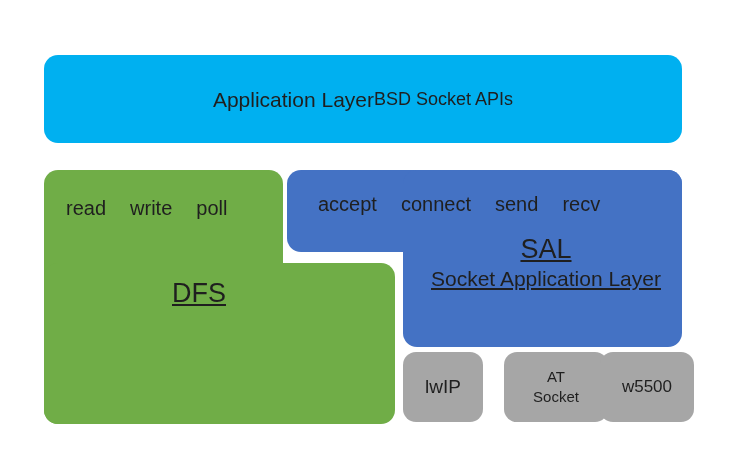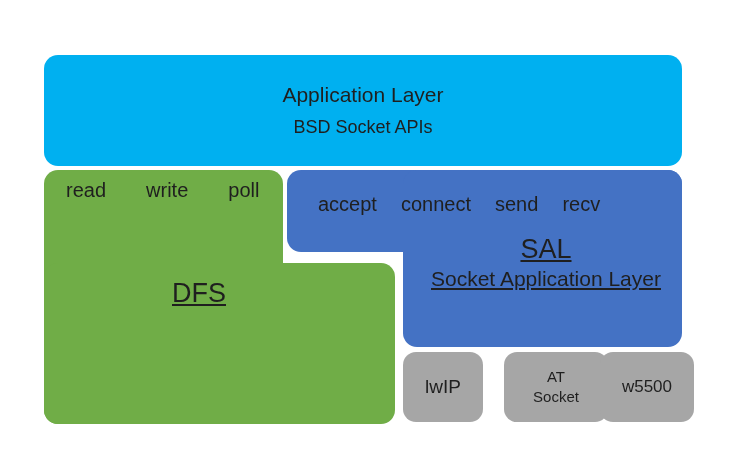--- a/index.html
+++ b/index.html
@@ -21,24 +21,24 @@
     width: 739px;
     height: 472px;
     background: var(--background);
     overflow: hidden;
   }
   .abs { position: absolute; }
 
   
   .app-layer {
     left: 44px; top: 55px;
-    width: 638px; height: 111px;
+    width: 638px; height: 88px;
     background: var(--cyan);
     border-radius: 14px;
-    display: flex; flex-direction: column;
+    display: flex; flex-direction: row;
     align-items: center; justify-content: center;
   }
   .app-title { font-size: 21px; line-height: 33px; }
   .app-sub   { font-size: 18px; line-height: 32px; text-align: right; }
 
   
   .g-rect { position: absolute; background: var(--green); border-radius: 14px; }
   .g-upper { left: 44px; top: 170px; width: 239px; height: 254px; }
   .g-lower { left: 44px; top: 263px; width: 351px; height: 161px; }
 
@@ -46,21 +46,21 @@
   .b-rect { position: absolute; background: var(--blue); border-radius: 14px; }
   .b-upper { left: 287px; top: 170px; width: 395px; height: 82px; }
   .b-lower { left: 403px; top: 170px; width: 279px; height: 177px; }
 
   
   .ops {
     display: flex;
     font-size: 20px;
     line-height: 26px;
   }
-  .dfs-ops { left: 66px; top: 177px; gap: 40px; justify-content: space-between; }
+  .dfs-ops { left: 66px; top: 195px; gap: 24px; justify-content: space-between; }
   .sal-ops { left: 318px; top: 191px; gap: 24px; }
 
   
   .layer-title { text-align: center; text-decoration: underline; }
   .dfs-title { left: 44px; top: 277px; width: 310px; }
   .sal-title { left: 410px; top: 233px; width: 272px; }
   .acronym    { font-size: 27px; line-height: 32px; }
   .layer-name { font-size: 21px; line-height: 27px; }
 
   

